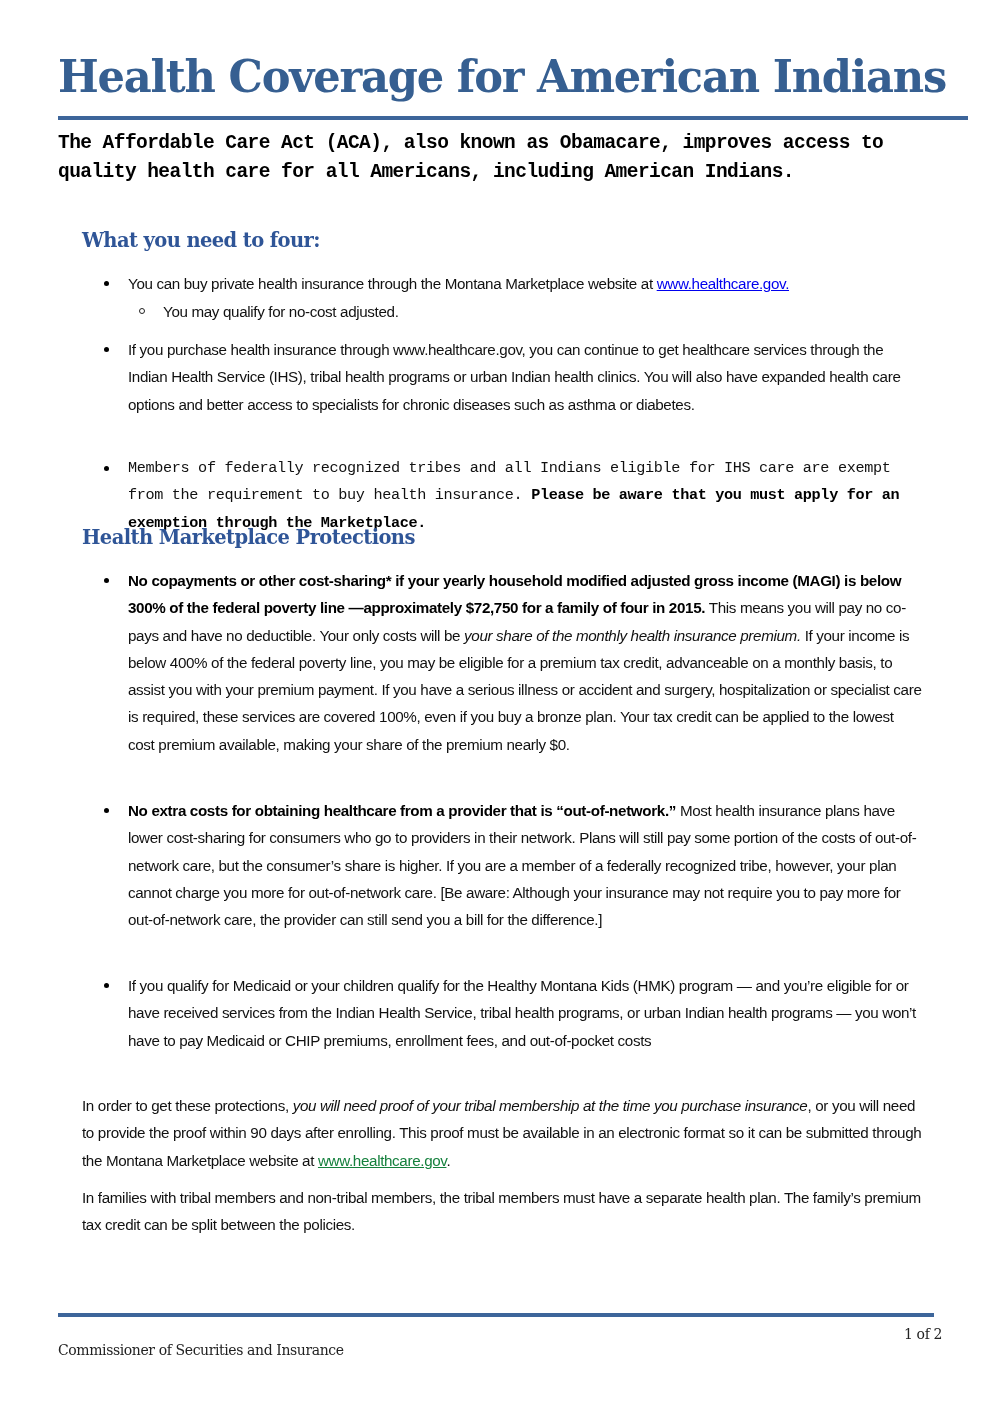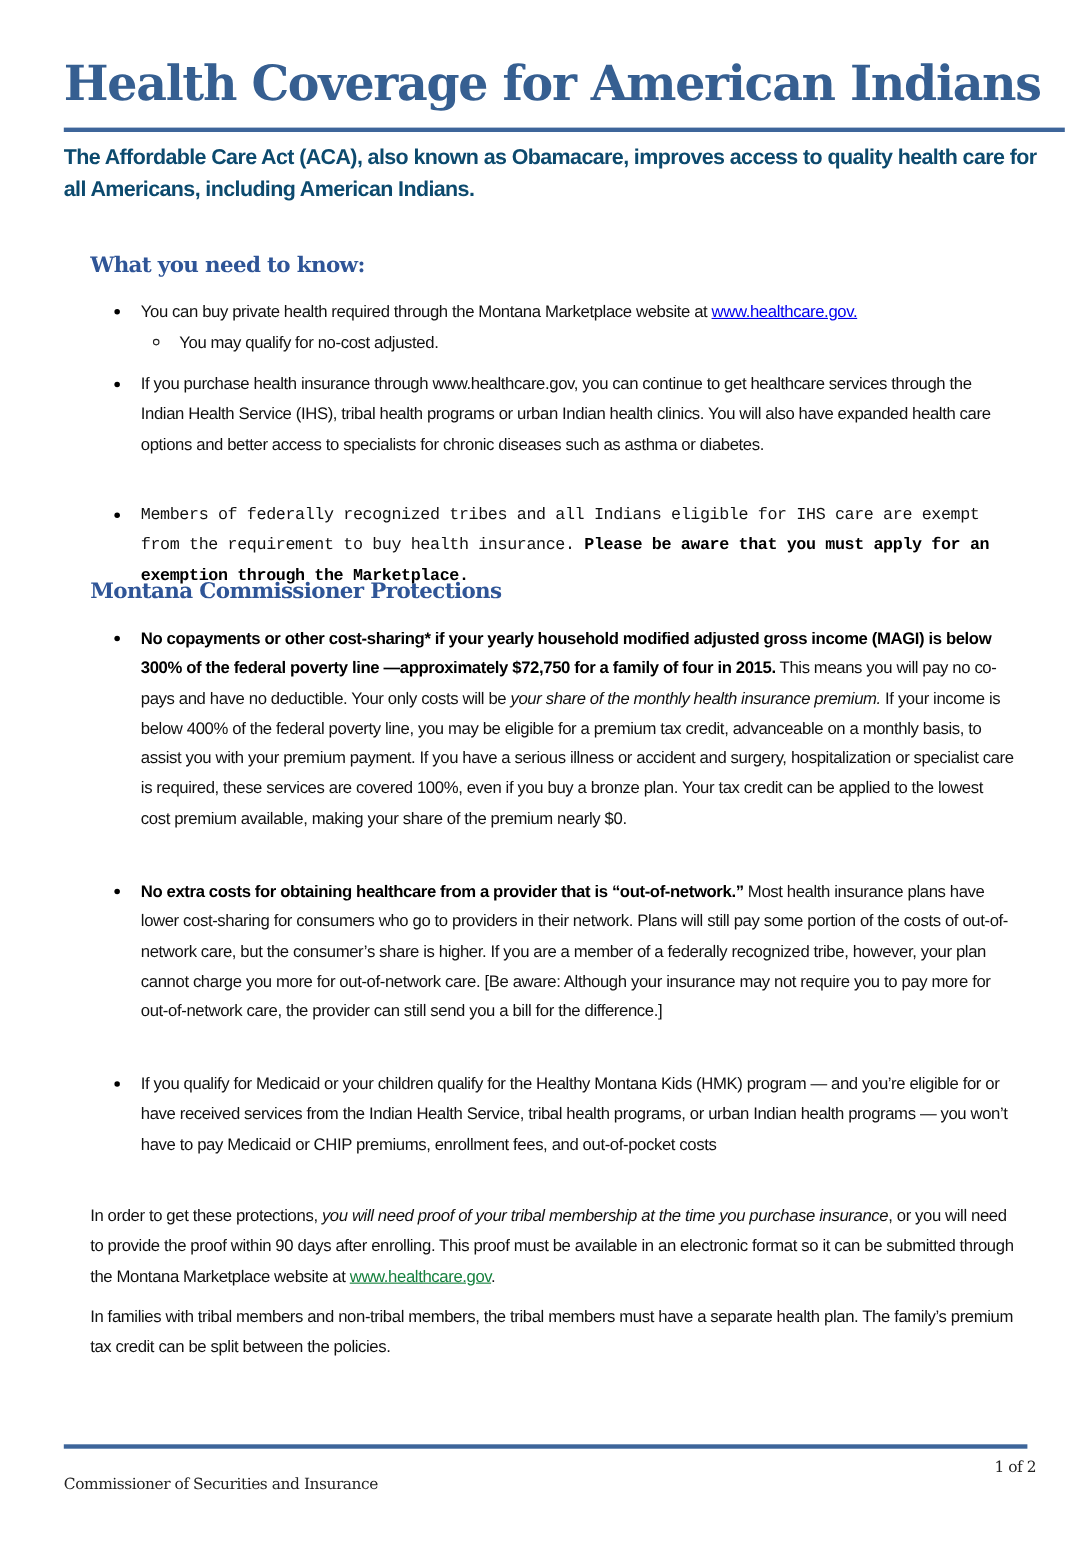--- a/index.html
+++ b/index.html
@@ -12,22 +12,22 @@
     font-size: 44px; line-height: 62px; color: #365f91;
     letter-spacing: -1.2px; white-space: nowrap;
     transform: scaleX(0.98); transform-origin: left center;
   }
   .title-rule {
     position: absolute; left: 58px; top: 116px; width: 910px; height: 4px;
     background: #3d659a;
   }
   .subtitle {
     position: absolute; left: 58px; top: 129px; width: 900px;
-    font-family: Liberation Sans, sans-serif; font-weight: bold;
-    font-size: 19.5px; line-height: 29px; color: #0c4a6e;
+    font-family: Liberation Mono, monospace; font-weight: bold;
+    font-size: 19.5px; line-height: 29px; color: #000000;
     letter-spacing: -0.55px;
   }
   .h2 {
     position: absolute; left: 82px;
     font-family: "DejaVu Serif", serif; font-weight: bold;
     font-size: 19.5px; line-height: 28px; color: #2f5597;
     letter-spacing: -0.6px; white-space: nowrap;
   }
   .body-text {
     font-family: "Liberation Sans", sans-serif; font-size: 15.2px;
@@ -71,42 +71,42 @@
 </style>
 </head>
 <body>
 
 <div class="page">
 
   <div class="title">Health Coverage for American Indians</div>
   <div class="title-rule"></div>
   <div class="subtitle">The Affordable Care Act (ACA), also known as Obamacare, improves access to quality health care for all Americans, including American Indians.</div>
 
-  <div class="h2" style="top:227px;">What you need to know:</div>
+  <div class="h2" style="top:227px;">What you need to four:</div>
 
   <div class="bullet body-text" style="top:270px;">
     <span class="bullet-dot"></span>
-    <span>You can buy private health required through the Montana Marketplace website at </span><a class="link">www.healthcare.gov.</a>
+    <span>You can buy private health insurance through the Montana Marketplace website at </span><a class="link">www.healthcare.gov.</a>
   </div>
   <div class="sub-bullet body-text" style="top:298px;">
     <span class="sub-dot"></span>
     <span>You may qualify for no-cost adjusted.</span>
   </div>
 
   <div class="bullet body-text" style="top:336px;">
     <span class="bullet-dot"></span>
     <span>If you purchase health insurance through www.healthcare.gov, you can continue to get healthcare services through the Indian Health Service (IHS), tribal health programs or urban Indian health clinics. You will also have expanded health care options and better access to specialists for chronic diseases such as asthma or diabetes.</span>
   </div>
 
   <div class="bullet body-text" style="top:455px;font-family:Liberation Mono, monospace;">
     <span class="bullet-dot"></span>
     <span>Members of federally recognized tribes and all Indians eligible for IHS care are exempt from the requirement to buy health insurance. </span><span class="b">Please be aware that you must apply for an exemption through the Marketplace.</span>
   </div>
 
-  <div class="h2" style="top:524px;">Montana Commissioner Protections</div>
+  <div class="h2" style="top:524px;">Health Marketplace Protections</div>
 
   <div class="bullet body-text" style="top:567px;">
     <span class="bullet-dot"></span>
     <span class="b">No copayments or other cost-sharing* if your yearly household modified adjusted gross income (MAGI) is below 300% of the federal poverty line —approximately $72,750 for a family of four in 2015.</span><span> This means you will pay no co-pays and have no deductible. Your only costs will be </span><span class="i">your share of the monthly health insurance premium.</span><span> If your income is below 400% of the federal poverty line, you may be eligible for a premium tax credit, advanceable on a monthly basis, to assist you with your premium payment. If you have a serious illness or accident and surgery, hospitalization or specialist care is required, these services are covered 100%, even if you buy a bronze plan. Your tax credit can be applied to the lowest cost premium available, making your share of the premium nearly $0.</span>
   </div>
 
   <div class="bullet body-text" style="top:797px;">
     <span class="bullet-dot"></span>
     <span class="b">No extra costs for obtaining healthcare from a provider that is “out-of-network.”</span><span> Most health insurance plans have lower cost-sharing for consumers who go to providers in their network. Plans will still pay some portion of the costs of out-of-network care, but the consumer’s share is higher. If you are a member of a federally recognized tribe, however, your plan cannot charge you more for out-of-network care. [Be aware: Although your insurance may not require you to pay more for out-of-network care, the provider can still send you a bill for the difference.]</span>
   </div>

